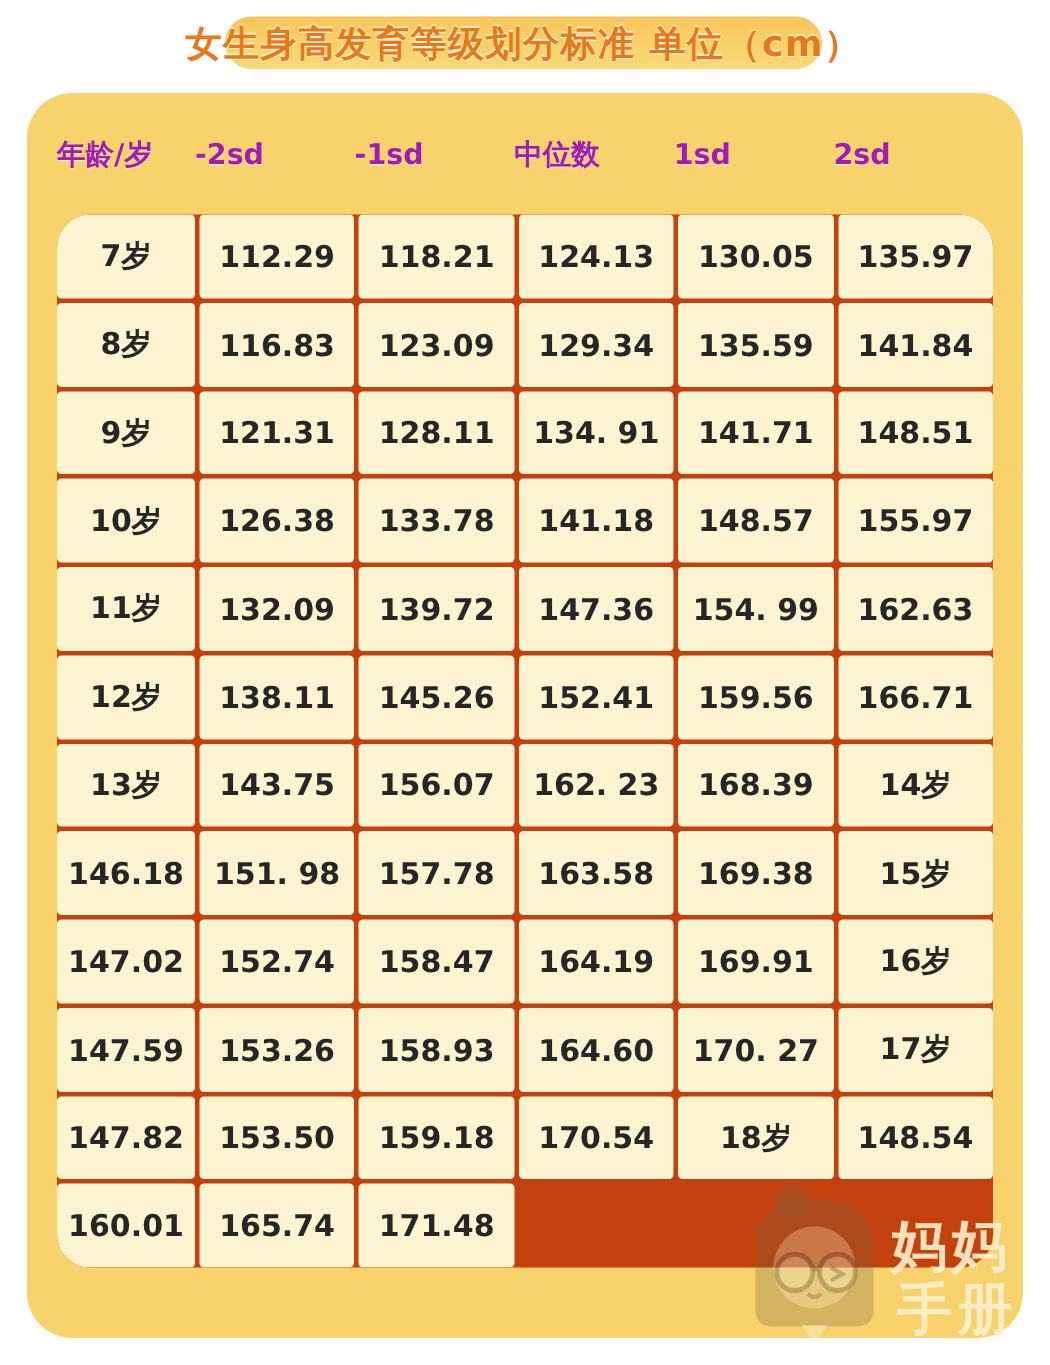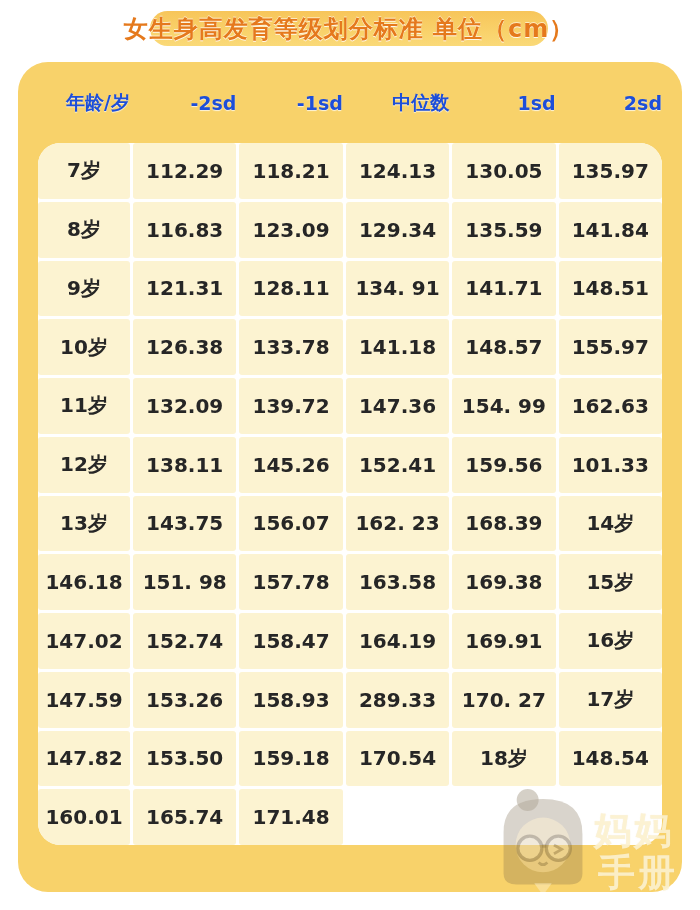--- a/index.html
+++ b/index.html
@@ -24,29 +24,29 @@
   .panel{
     position:absolute;left:18px;top:62px;width:664px;height:830px;
     background:#f8d26a;border-radius:30px;
   }
   .head-row{
     position:absolute;left:20px;top:0;width:624px;height:81px;
     display:grid;grid-template-columns:92px repeat(5,1fr);
     align-items:center;
   }
   .head-cell{
-    text-align:right;font-weight:bold;font-size:19px;color:#1d4ed8;
+    text-align:left;font-weight:bold;font-size:19px;color:#a21caf;
     text-shadow:0 1px 1px rgba(255,255,255,.75);
   }
   
   .grid{
     position:absolute;left:20px;top:81px;width:624px;height:702px;
     display:grid;grid-template-columns:92px repeat(5,1fr);
     grid-auto-rows:1fr;gap:3px;
-    background:#ffffff;border-radius:22px;overflow:hidden;
+    background:#c2410c;border-radius:22px;overflow:hidden;
   }
   .cell{
     background:#fcf3d1;border-radius:3px;
     display:flex;align-items:center;justify-content:center;
     font-weight:bold;font-size:20px;color:#262626;
     white-space:nowrap;
   }
   
   .wm{position:absolute;pointer-events:none;}
   .wm-girl{left:488px;top:788px;width:110px;height:115px;opacity:.55;}
@@ -109,21 +109,21 @@
     <div class="cell">139.72</div>
     <div class="cell">147.36</div>
     <div class="cell">154. 99</div>
     <div class="cell">162.63</div>
 
     <div class="cell">12岁</div>
     <div class="cell">138.11</div>
     <div class="cell">145.26</div>
     <div class="cell">152.41</div>
     <div class="cell">159.56</div>
-    <div class="cell">101.33</div>
+    <div class="cell">166.71</div>
 
     <div class="cell">13岁</div>
     <div class="cell">143.75</div>
     <div class="cell">156.07</div>
     <div class="cell">162. 23</div>
     <div class="cell">168.39</div>
 
     <div class="cell">14岁</div>
     <div class="cell">146.18</div>
     <div class="cell">151. 98</div>
@@ -135,21 +135,21 @@
     <div class="cell">147.02</div>
     <div class="cell">152.74</div>
     <div class="cell">158.47</div>
     <div class="cell">164.19</div>
     <div class="cell">169.91</div>
 
     <div class="cell">16岁</div>
     <div class="cell">147.59</div>
     <div class="cell">153.26</div>
     <div class="cell">158.93</div>
-    <div class="cell">289.33</div>
+    <div class="cell">164.60</div>
     <div class="cell">170. 27</div>
 
     <div class="cell">17岁</div>
     <div class="cell">147.82</div>
     <div class="cell">153.50</div>
     <div class="cell">159.18</div>
     <div class="cell">170.54</div>
 
     <div class="cell">18岁</div>
     <div class="cell">148.54</div>

